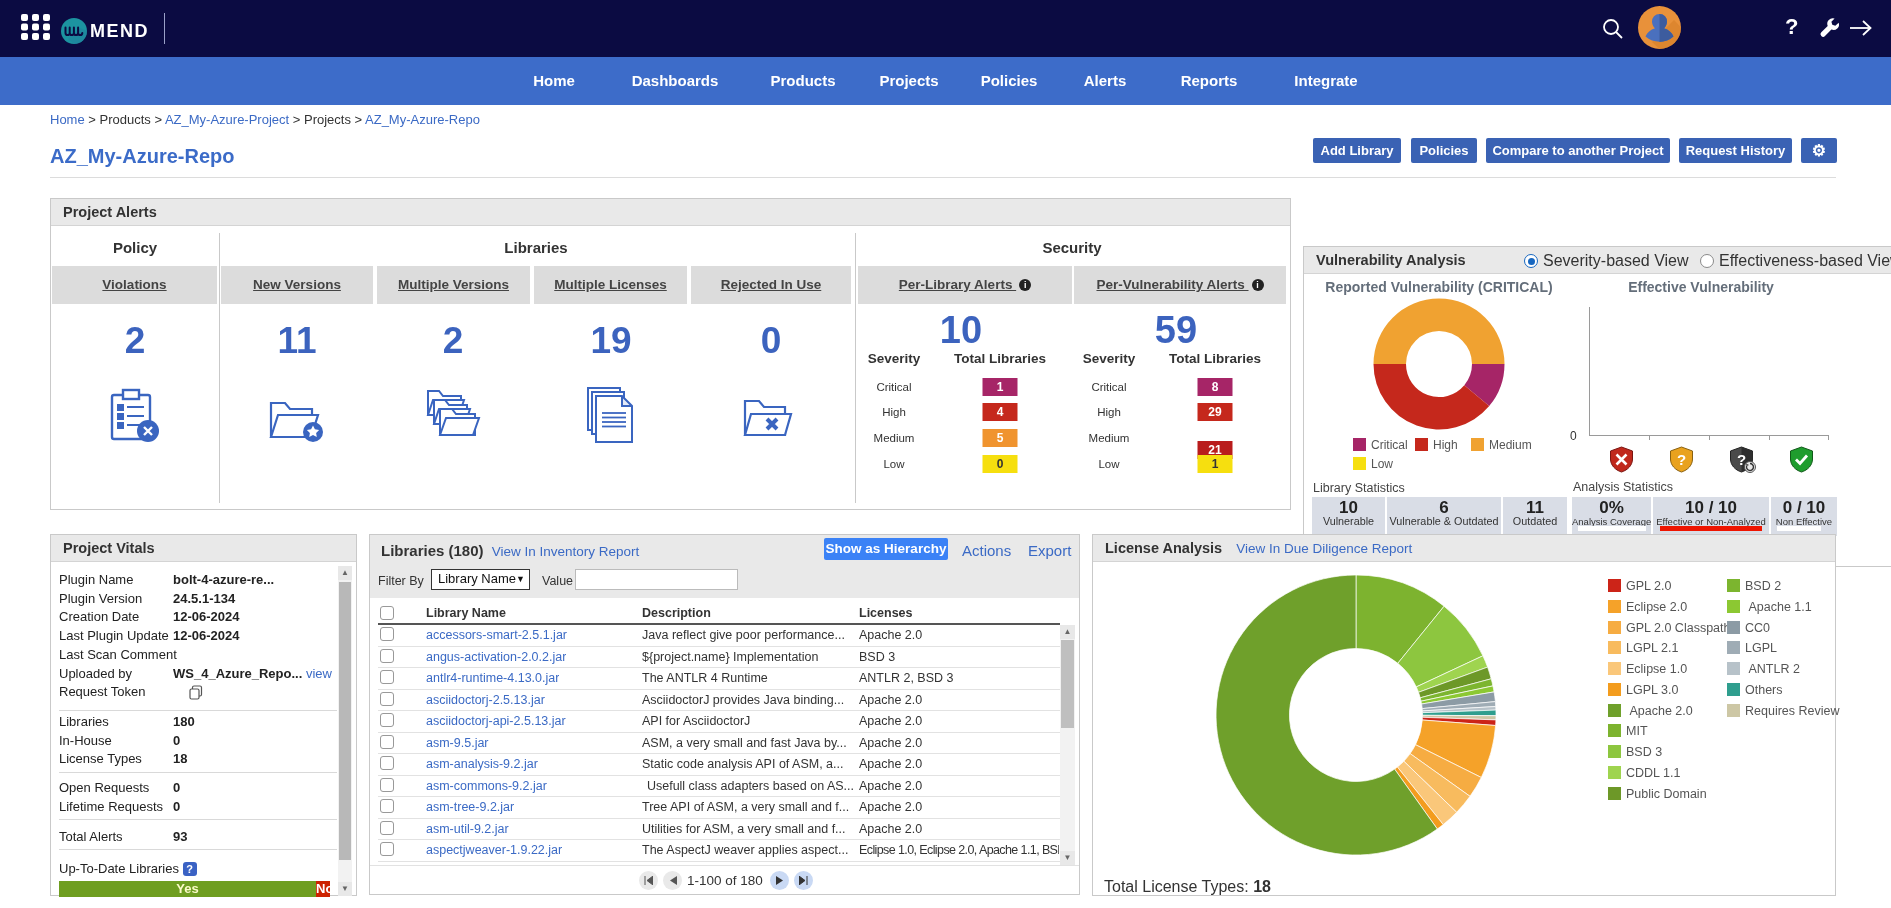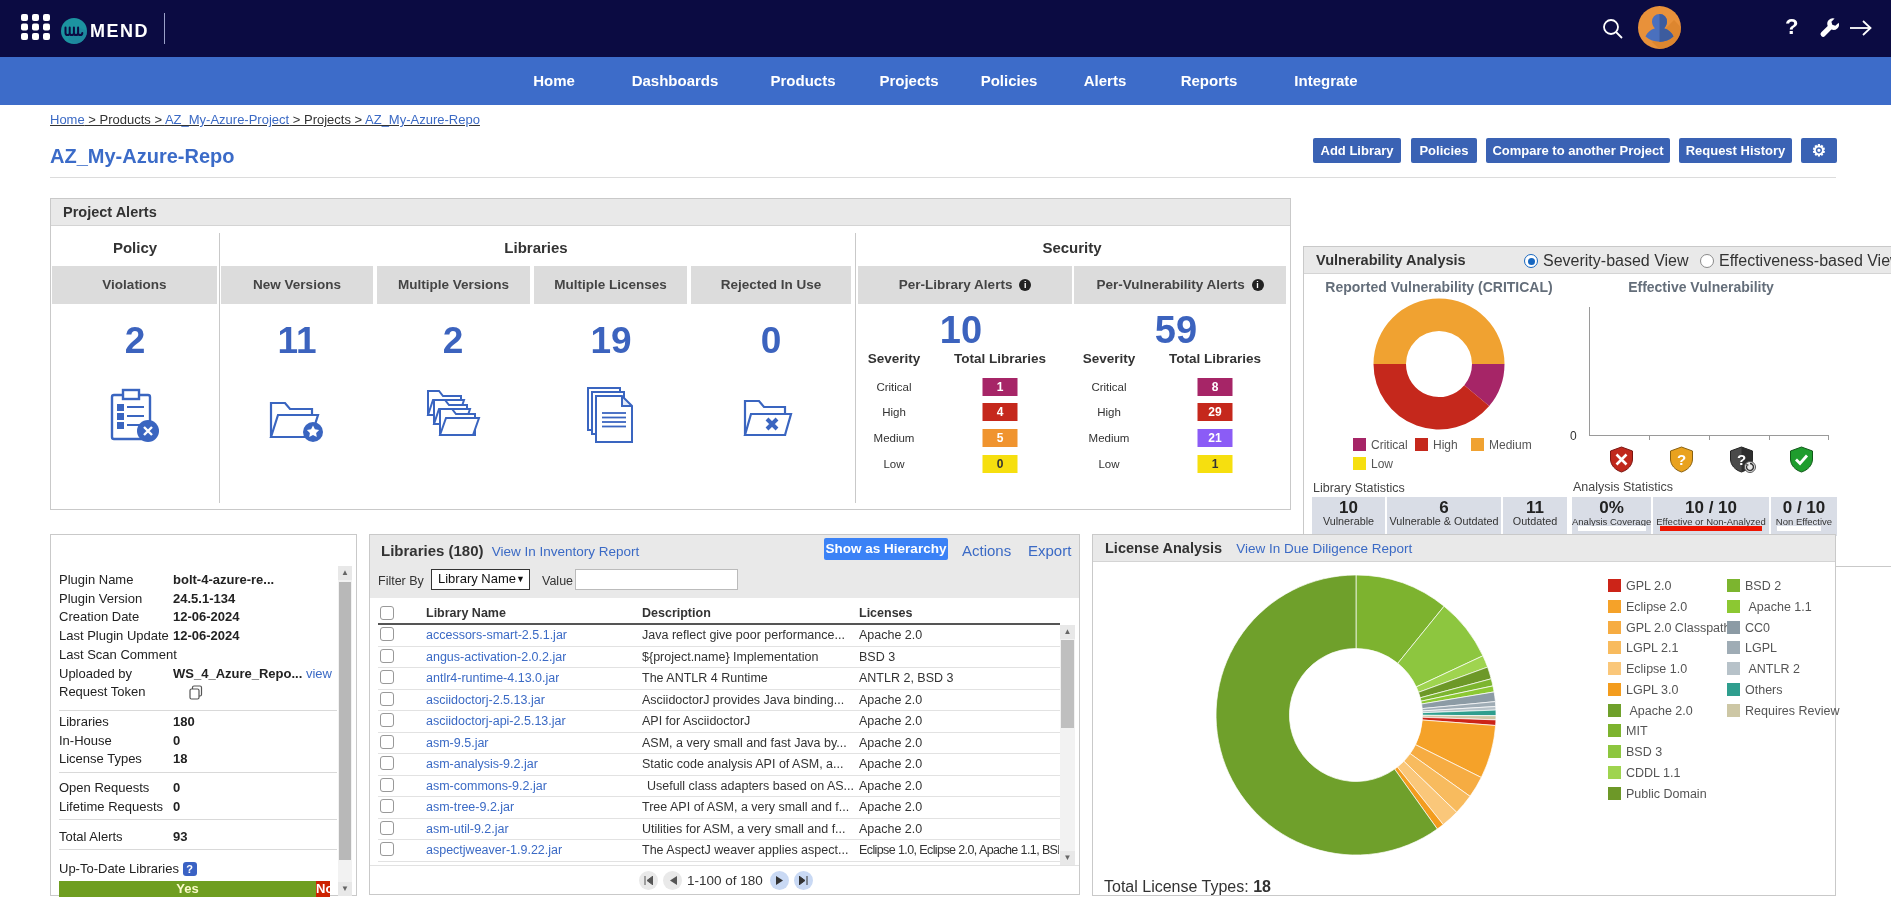--- a/index.html
+++ b/index.html
@@ -1,28 +1,28 @@
 <!DOCTYPE html>
 <html><head>
 <meta charset="utf-8">
 <style>
 *{margin:0;padding:0;box-sizing:border-box;}
 body{width:1891px;height:908px;font-family:"Liberation Sans",sans-serif;background:#fff;overflow:hidden;position:relative;}
 .abs{position:absolute;}
 .topbar{position:absolute;left:0;top:0;width:1891px;height:57px;background:#0B0B42;}
 .navbar{position:absolute;left:0;top:57px;width:1891px;height:48px;background:#3D6CC9;}
 .navitem{position:absolute;top:0;height:48px;line-height:48px;color:#fff;font-size:15px;font-weight:700;transform:translateX(-50%);}
-.crumb{position:absolute;top:112px;left:50px;font-size:13px;color:#333;text-decoration:underline;}
+.crumb{position:absolute;top:112px;left:50px;font-size:13px;color:#333;}
 .crumb a{color:#3B6AC5;text-decoration:none;}
 .pagetitle{position:absolute;top:145px;left:50px;font-size:20px;font-weight:700;color:#3B6BC8;}
 .btn{position:absolute;top:138px;height:25px;background:#3A62B4;color:#fff;font-size:13px;font-weight:700;text-align:center;line-height:25px;border-radius:2px;}
 .panel{position:absolute;background:#fff;border:1px solid #c9c9c9;}
 .phead{position:absolute;left:0;top:0;right:0;height:27px;background:#e9e9e9;border-bottom:1px solid #d4d4d4;font-size:14.5px;font-weight:700;color:#333;line-height:27px;padding-left:12px;}
 .coltitle{position:absolute;font-size:15px;font-weight:600;color:#333;transform:translateX(-50%);}
-.band{position:absolute;top:67px;height:38px;background:#dcdcdc;font-size:13.5px;font-weight:600;color:#444;text-align:center;line-height:38px;}
+.band{position:absolute;top:67px;height:38px;background:#dcdcdc;font-size:13.5px;font-weight:600;color:#444;text-align:center;line-height:38px;text-decoration:underline;}
 .bignum{position:absolute;top:121px;font-size:37px;font-weight:700;color:#3C63BE;transform:translateX(-50%);}
 .vline{position:absolute;width:1px;background:#c9c9c9;}
 .sevhead{white-space:nowrap;position:absolute;font-size:13.5px;font-weight:600;color:#333;transform:translateX(-50%);}
 .sevlab{position:absolute;font-size:11.5px;color:#333;transform:translate(-50%,-50%);}
 .badge{position:absolute;width:35px;height:18px;font-size:12px;font-weight:700;text-align:center;line-height:18px;color:#fff;transform:translate(-50%,-50%);}
 .link{color:#3B6AC5;text-decoration:none;}
 .statbox{position:absolute;background:#D9DDE6;text-align:center;}
 .statbox .n{font-size:17px;font-weight:700;color:#222;margin-top:2px;line-height:17px;}
 .statbox .l{font-size:10.8px;color:#333;margin-top:0;line-height:11px;white-space:nowrap;}
 .statbox .l b{font-weight:400;}
@@ -197,21 +197,21 @@
 <div class="badge" style="left:949px;top:188px;background:#A62567;">1</div>
 <div class="badge" style="left:949px;top:213px;background:#C5281C;">4</div>
 <div class="badge" style="left:949px;top:239px;background:#F0942F;">5</div>
 <div class="badge" style="left:949px;top:265px;background:#F6DF0F;color:#333;">0</div>
 <div class="sevlab" style="left:1058px;top:188px;">Critical</div>
 <div class="sevlab" style="left:1058px;top:213px;">High</div>
 <div class="sevlab" style="left:1058px;top:239px;">Medium</div>
 <div class="sevlab" style="left:1058px;top:265px;">Low</div>
 <div class="badge" style="left:1164px;top:188px;background:#A62567;">8</div>
 <div class="badge" style="left:1164px;top:213px;background:#C5281C;">29</div>
-<div class="badge" style="left:1164px;top:239px;background:#8b5cf6;">21</div>
+<div class="badge" style="left:1164px;top:251px;background:#b91c1c;">21</div>
 <div class="badge" style="left:1164px;top:265px;background:#F6DF0F;color:#333;">1</div>
 </div>
 
 <div class="panel" id="vuln" style="left:1303px;top:198px;width:597px;height:321px;margin-top:48px;">
 <div class="phead">Vulnerability Analysis
 <span style="position:absolute;left:220px;top:0;font-weight:400;font-size:16px;color:#333;white-space:nowrap;"><span class="radio sel"></span>Severity-based View <span class="radio" style="margin-left:7px;"></span>Effectiveness-based View</span>
 </div>
 <div class="charttitle" style="left:135px;top:32px;">Reported Vulnerability (CRITICAL)</div>
 <div class="charttitle" style="left:397px;top:32px;">Effective Vulnerability</div>
 <svg class="abs" style="left:65px;top:47px;" width="140" height="140" viewBox="0 0 140 140">
@@ -279,20 +279,21 @@
     </div>
 <div class="statbox an" style="left:467px;top:250px;width:66px;height:39px;">
       <div class="n">0 / 10</div>
       <div class="l"><b>Non Effective</b></div>
       <div class="sbar" style="width:44px;left:42%;"></div>
     </div>
 <a class="link abs" style="left:266px;top:298px;transform:translateX(-50%);font-size:15px;">View Vulnerabilities</a>
 </div>
 
 <div class="panel" id="vitals" style="left:50px;top:534px;width:307px;height:362px;">
+<div class="phead">Project Vitals</div>
 <div class="vrow" style="top:37px;">Plugin Name<b>bolt-4-azure-re...</b></div>
 <div class="vrow" style="top:55.7px;">Plugin Version<b>24.5.1-134</b></div>
 <div class="vrow" style="top:74.4px;">Creation Date<b>12-06-2024</b></div>
 <div class="vrow" style="top:93.1px;">Last Plugin Update<b>12-06-2024</b></div>
 <div class="vrow" style="top:111.8px;">Last Scan Comment</div>
 <div class="vrow" style="top:130.5px;">Uploaded by<b>WS_4_Azure_Repo... <a class="link" style="font-weight:400;">view</a></b></div>
 <div class="vrow" style="top:149.2px;">Request Token
 <svg style="position:absolute;left:130px;top:1px;" width="14" height="15" viewBox="0 0 14 15">
         <rect x="3.5" y="1" width="9" height="10" rx="1.5" fill="#fff" stroke="#555" stroke-width="1.2"></rect>
         <rect x="1" y="4" width="9" height="10" rx="1.5" fill="#fff" stroke="#555" stroke-width="1.2"></rect>

